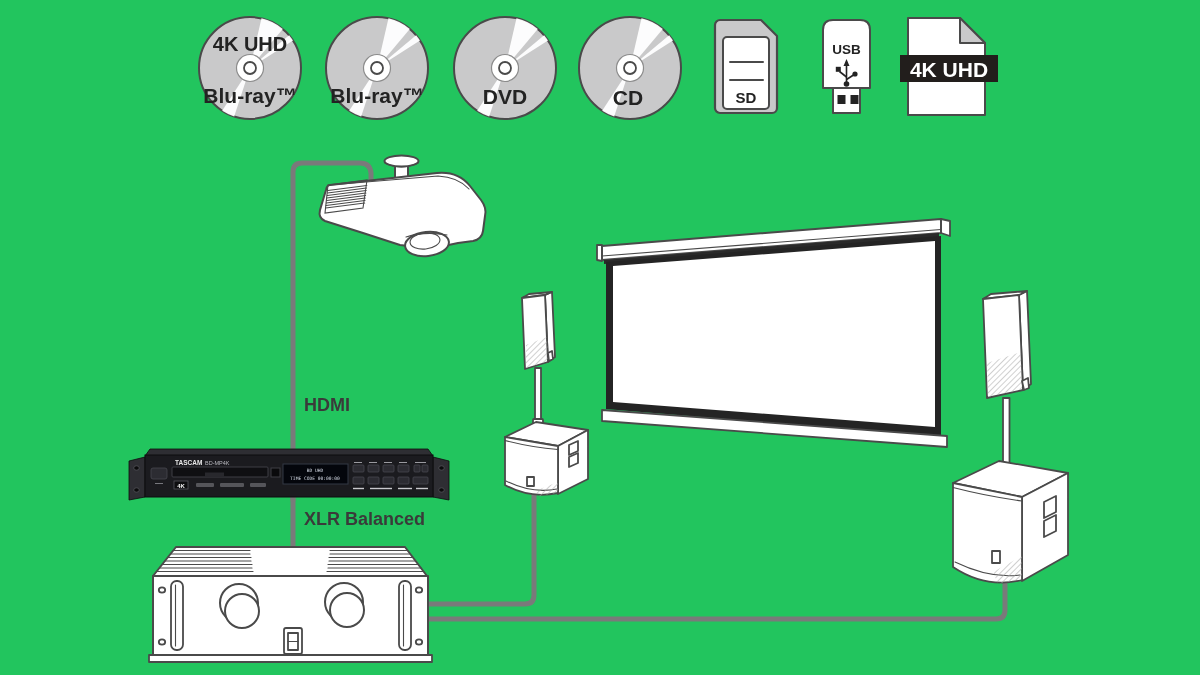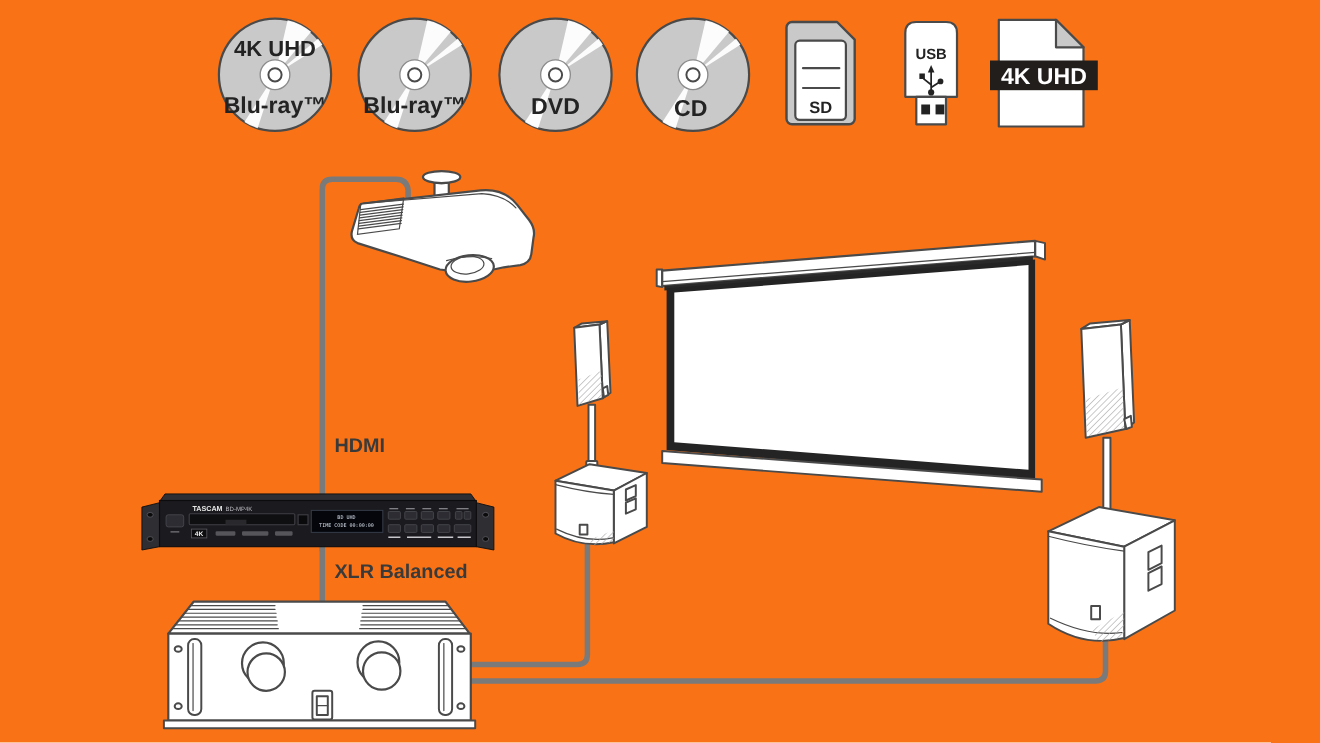--- a/index.html
+++ b/index.html
@@ -1,16 +1,16 @@
 <!DOCTYPE html>
 <html><head>
 <meta charset="utf-8">
 <style>
   html,body{margin:0;padding:0;background:#fff;}
-  .stage{position:relative;width:1200px;height:675px;background:#f97316;overflow:hidden;
+  .stage{position:relative;width:1200px;height:675px;background:#22c55e;overflow:hidden;
          font-family:"Liberation Sans", sans-serif;}
   svg{display:block}
   
   .ln{stroke:#4a4a4a;fill:none;stroke-width:2;stroke-linejoin:round;stroke-linecap:round}
   .fw{stroke:#4a4a4a;fill:#ffffff;stroke-width:2;stroke-linejoin:round}
   .fw18{stroke:#4a4a4a;fill:#ffffff;stroke-width:1.8;stroke-linejoin:round}
   .thin{stroke:#4a4a4a;fill:none;stroke-width:1.1;stroke-linecap:round}
   .cable{stroke:#7a7a7a;stroke-width:5;fill:none;stroke-linecap:round;stroke-linejoin:round}
   .disc{fill:#c9c9ca;stroke:#4a4a4a;stroke-width:2}
   .shine{fill:#ffffff;opacity:.95}

